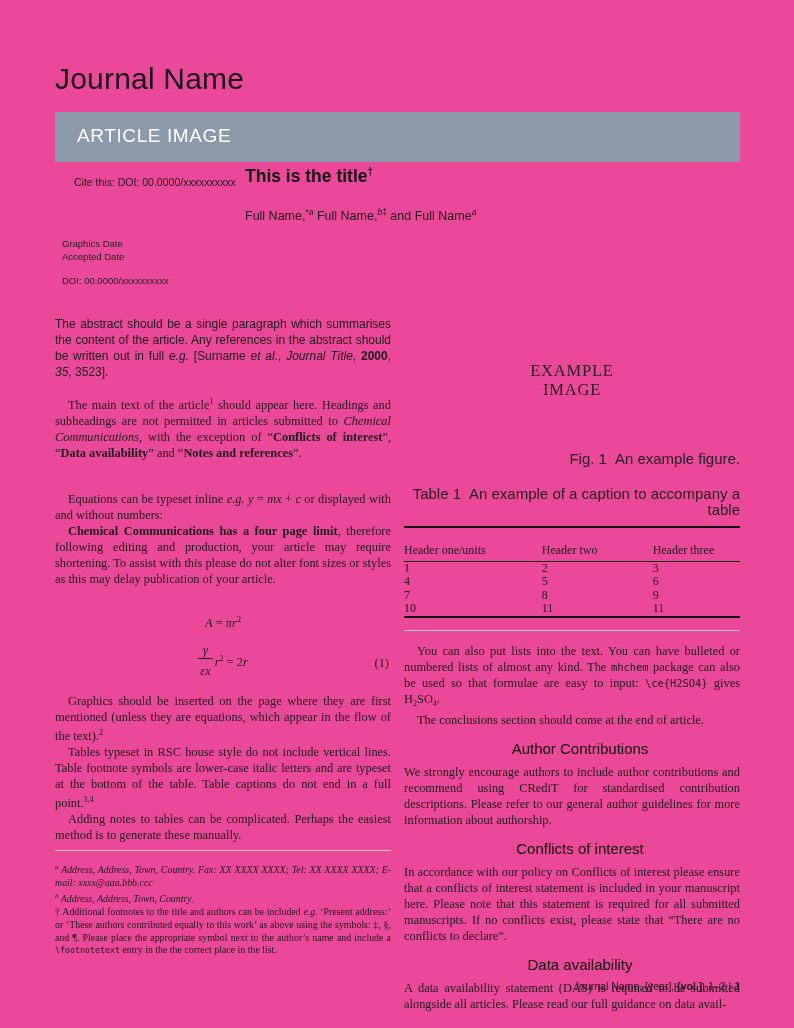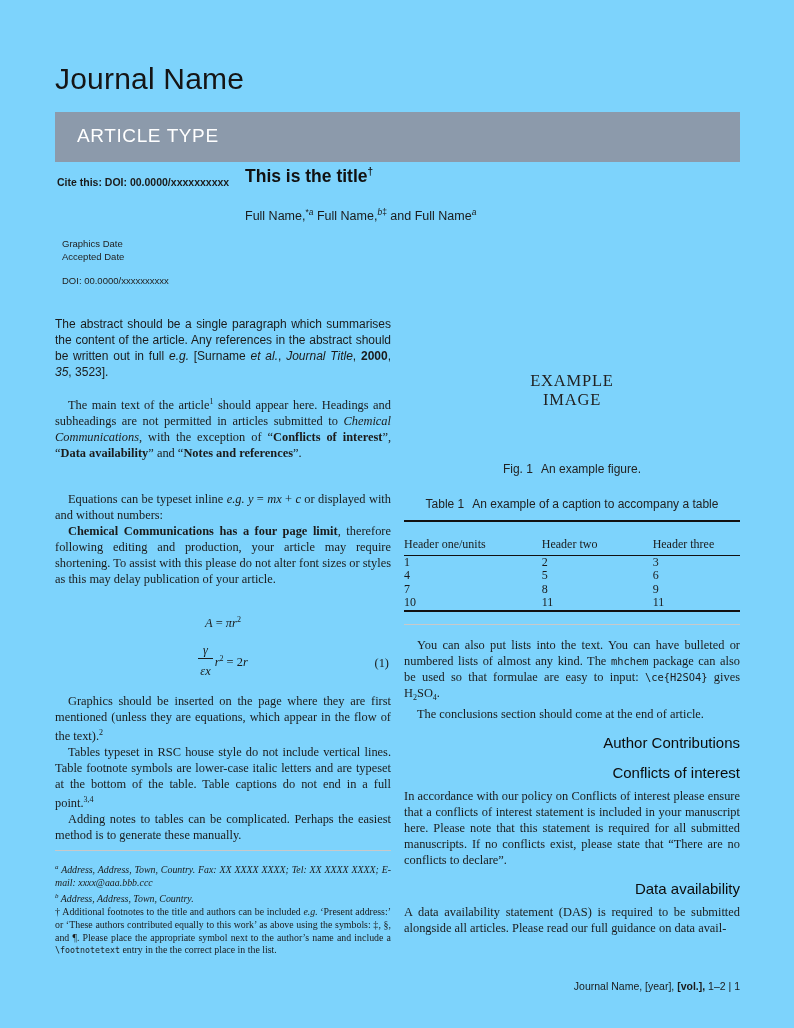--- a/index.html
+++ b/index.html
@@ -1,42 +1,42 @@
 <!DOCTYPE html>
 <html><head>
 <meta charset="utf-8">
 <style>
   html,body { margin:0; padding:0; background:#ffffff; }
   body { width:794px; height:1028px; position:relative; font-family:"Liberation Serif", serif; color:#1b1b1b; }
-  .page { position:absolute; inset:0; overflow:hidden; background:#7dd3fc; }
+  .page { position:absolute; inset:0; overflow:hidden; background:#ec4899; }
 
   
   .journal-name { position:absolute; left:55px; top:62px; margin:0; font-family:"Liberation Sans", sans-serif;
                   font-size:30px; font-weight:400; color:#151515; letter-spacing:0.2px; }
   .banner { position:absolute; left:55px; top:112px; width:685px; height:50px; background:#8c9aab; }
   .banner span { display:block; padding:13px 0 0 22px; font-family:"Liberation Sans", sans-serif;
                  font-size:19px; color:#ffffff; letter-spacing:0.6px; }
 
   
-  .cite { position:absolute; left:57px; top:176px; font-family:"Liberation Sans", sans-serif;
-          font-size:10.5px; font-weight:bold; color:#1b1b1b; }
+  .cite { position:absolute; left:74px; top:176px; font-family:"Liberation Sans", sans-serif;
+          font-size:10.5px; font-weight:normal; color:#1b1b1b; }
   .title-block { position:absolute; left:245px; top:166px; width:470px; }
   .article-title { margin:0; font-family:"Liberation Sans", sans-serif; font-size:17.5px; font-weight:bold; color:#111; }
   .article-title sup { font-size:10px; }
   .authors { margin-top:20px; font-family:"Liberation Sans", sans-serif; font-size:12.5px; color:#1b1b1b; }
   .authors sup { font-size:8.5px; }
   .dates { position:absolute; left:62px; top:238px; font-family:"Liberation Sans", sans-serif;
            font-size:9.5px; line-height:12.5px; color:#222; }
   .doi-line { position:absolute; left:62px; top:275px; font-family:"Liberation Sans", sans-serif;
               font-size:9.5px; color:#222; }
 
   
   .col { position:absolute; width:336px; font-size:12.4px; line-height:16px; text-align:justify; }
   .col-left  { left:55px;  top:316px; }
-  .col-right { left:404px; top:334px; }
+  .col-right { left:404px; top:324px; }
   .col p { margin:0; }
   .ind { text-indent:13px; }
   .abstract { font-family:"Liberation Sans", sans-serif; font-size:12px; margin-bottom:14px !important; }
   .mb-lg { margin-bottom:30px !important; }
   .mb-sm { margin-bottom:25px !important; }
   sup { font-size:0.65em; }
   sub { font-size:0.65em; }
   code { font-family:"DejaVu Sans Mono", monospace; font-size:0.84em; }
 
   
@@ -50,51 +50,51 @@
   
   .footnotes { position:absolute; left:55px; top:850px; width:336px; }
   .fn-rule { border:0; border-top:1px solid #c9c9c9; margin:0 0 10px 0; }
   .footnotes p { margin:0; font-size:9.9px; line-height:12.8px; text-align:justify; }
   .footnotes sup { font-size:0.7em; }
 
   
   .figure-box { height:112px; display:flex; align-items:center; justify-content:center; }
   .figure-box span { white-space:pre-line; text-align:center; font-size:16.5px; letter-spacing:0.8px;
                      line-height:19px; color:#222; }
-  .caption { font-family:"Liberation Sans", sans-serif; font-size:12px; color:#222; text-align:center; }
+  .caption { font-family:"Liberation Sans", sans-serif; font-size:15px; color:#222; text-align:right; }
   .fig-caption { margin-top:15px !important; }
   .tbl-caption { margin-top:19px !important; }
   .caption .cap-label { margin-right:8px; }
 
   
   .rsc-table { width:100%; border-collapse:collapse; margin-top:8px;
                border-top:2px solid #111; border-bottom:2.5px solid #111;
                font-size:12px; line-height:13.5px; }
   .rsc-table th { font-weight:normal; text-align:left; padding:16px 0 3px 0; border-bottom:1.5px solid #111; }
   .rsc-table td { padding:0; text-align:left; }
   .rsc-table .c1 { width:41%; } .rsc-table .c2 { width:33%; } .rsc-table .c3 { width:26%; }
   .post-table-rule { border:0; border-top:1px solid #c9c9c9; margin:12px 0 0 0; }
   .after-table { margin-top:12px !important; }
 
   
   .section-heading { margin:12px 0 6px 16px; font-family:"Liberation Sans", sans-serif;
-                     font-size:15px; font-weight:400; color:#0c0c0c; text-align:right; line-height:18px; }
+                     font-size:15px; font-weight:400; color:#0c0c0c; text-align:center; line-height:18px; }
 
   
   .page-footer { position:absolute; left:55px; top:980px; width:685px; text-align:right;
                  font-family:"Liberation Sans", sans-serif; font-size:10.5px; color:#1b1b1b; }
 </style>
 </head>
 <body>
 
 <div class="page">
 
   <h1 class="journal-name">Journal Name</h1>
   <div class="banner">
-    <span>ARTICLE TYPE</span>
+    <span>ARTICLE IMAGE</span>
   </div>
 
   <div class="cite">Cite this: DOI: 00.0000/xxxxxxxxxx</div>
 
   <div class="title-block">
     <h2 class="article-title"><span>This is the title</span><sup>†</sup></h2>
     <div class="authors">Full Name,<sup>*<i>a</i></sup> Full Name,<sup><i>b</i>‡</sup> and Full Name<sup><i>a</i></sup></div>
   </div>
 
   <div class="dates">
@@ -167,20 +167,21 @@
           <td>11</td>
         </tr>
       </tbody>
     </table>
     <hr class="post-table-rule">
 
     <p class="ind after-table">You can also put lists into the text. You can have bulleted or numbered lists of almost any kind. The <code>mhchem</code> package can also be used so that formulae are easy to input: <code>\ce{H2SO4}</code> gives H<sub>2</sub>SO<sub>4</sub>.</p>
     <p class="ind">The conclusions section should come at the end of article.</p>
 
     <h3 class="section-heading">Author Contributions</h3>
+    <p>We strongly encourage authors to include author contributions and recommend using CRediT for standardised contribution descriptions. Please refer to our general author guidelines for more information about authorship.</p>
 
     <h3 class="section-heading">Conflicts of interest</h3>
     <p>In accordance with our policy on Conflicts of interest please ensure that a conflicts of interest statement is included in your manuscript here. Please note that this statement is required for all submitted manuscripts. If no conflicts exist, please state that “There are no conflicts to declare”.</p>
 
     <h3 class="section-heading">Data availability</h3>
     <p>A data availability statement (DAS) is required to be submitted alongside all articles. Please read our full guidance on data avail-</p>
   </div>
 
   <div class="page-footer">Journal Name, [year], <b>[vol.],</b> 1–2 | 1</div>
 

